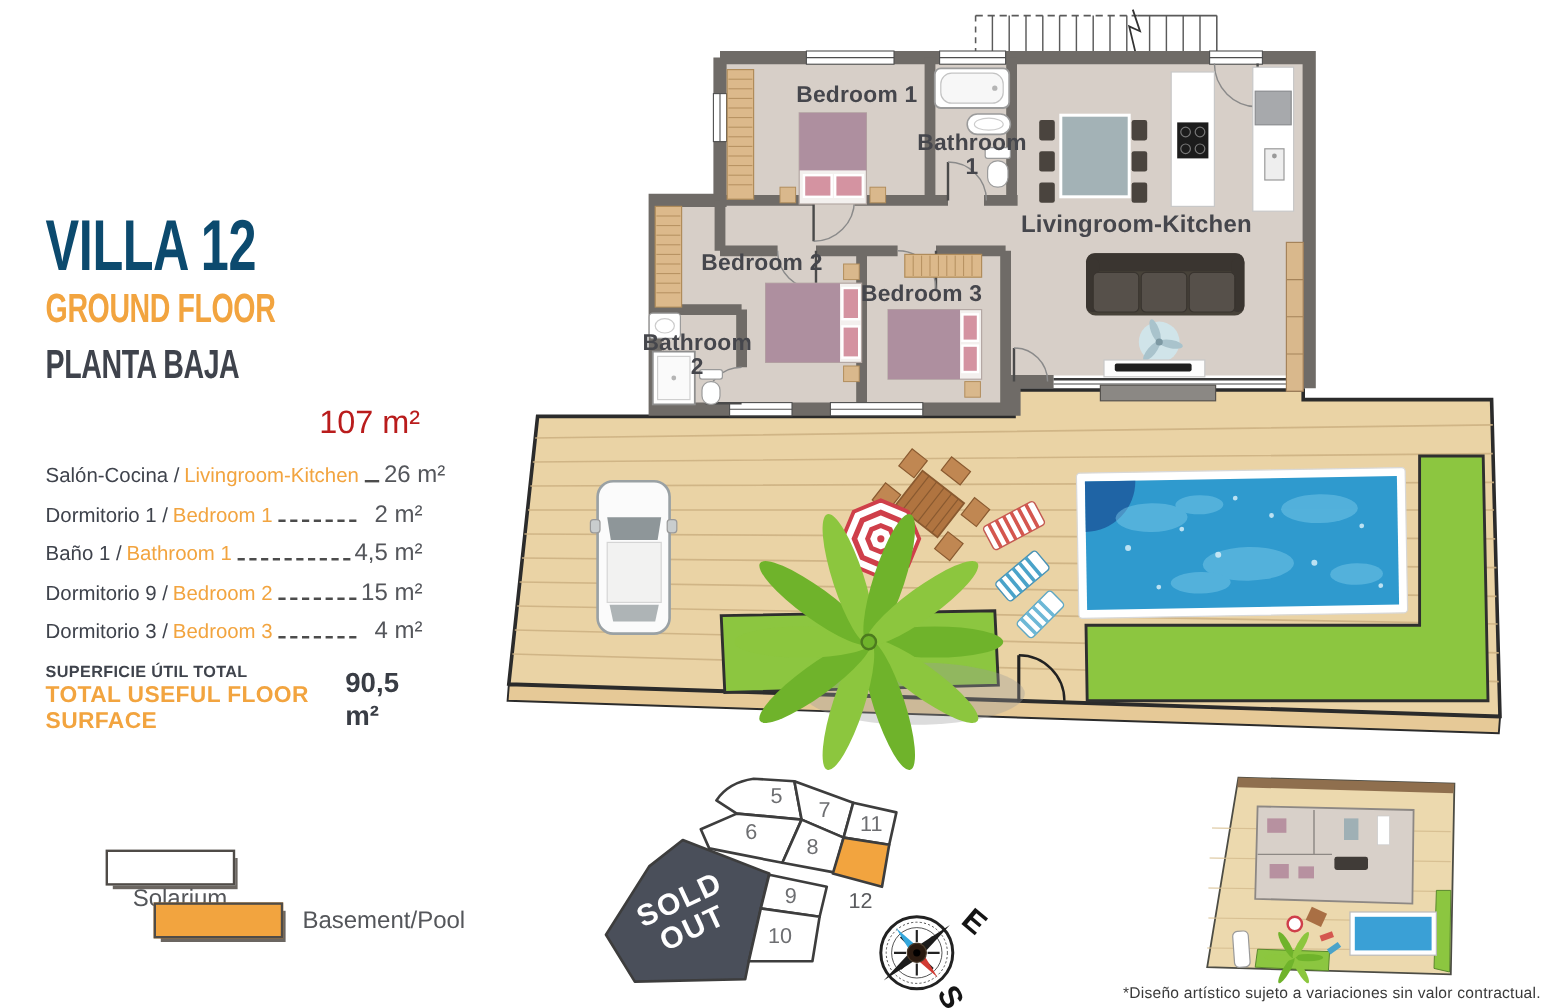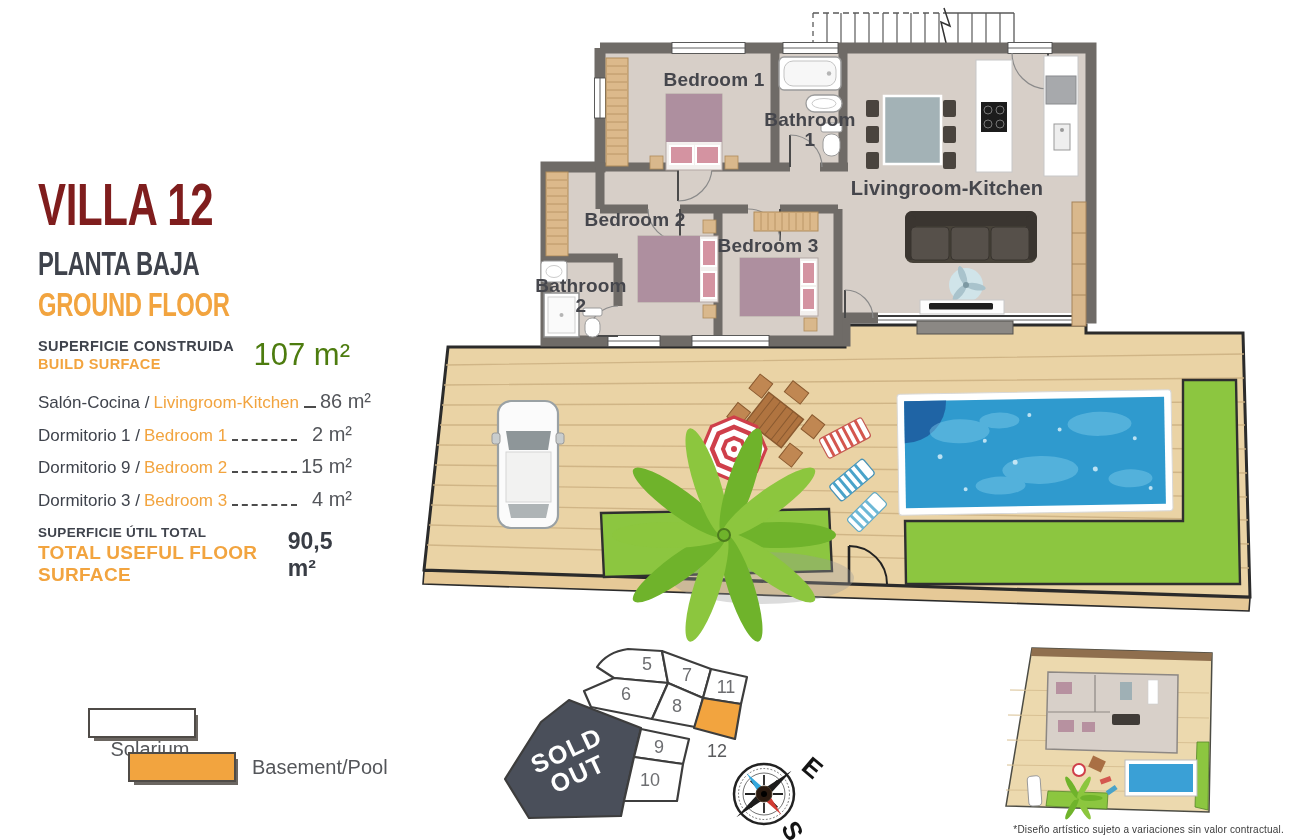--- a/index.html
+++ b/index.html
@@ -1,28 +1,28 @@
 <!DOCTYPE html>
 <html><head>
 <meta charset="utf-8">
 <style>
   html,body{margin:0;padding:0;background:#fff;}
   body{width:1290px;height:840px;overflow:hidden;font-family:"Liberation Sans",sans-serif;}
   .canvas{position:relative;width:1290px;height:840px;background:#fff;}
   svg{position:absolute;left:0;top:0;}
   .cond{display:inline-block;transform:scaleX(.7);transform-origin:left center;white-space:nowrap;letter-spacing:-.5px;}
   .left-panel{position:absolute;left:38px;top:176px;width:314px;}
-  .title{font-size:60px;font-weight:700;color:#7f1d1d;line-height:.95;margin:0;}
+  .title{font-size:60px;font-weight:700;color:#0c4a6e;line-height:.95;margin:0;}
   .sub{font-size:34px;font-weight:700;line-height:1.0;margin:13px 0 0 0;}
   .sub.es{color:#3f434c;}
   .sub.en{color:#f2a43f;margin-top:7px;}
   .surface-block{display:flex;align-items:center;margin-top:16px;}
   .l-es{font-size:14.5px;font-weight:700;color:#3f434c;letter-spacing:.4px;}
   .l-en{font-size:14.5px;font-weight:700;color:#f2a43f;letter-spacing:.4px;margin-top:2px;}
-  .big-val{font-size:31px;color:#4d7c0f;margin-left:auto;padding-right:2px;}
+  .big-val{font-size:27px;color:#b91c1c;margin-left:auto;padding-right:2px;}
   .rooms{margin-top:17px;}
   .room-row{display:flex;align-items:baseline;font-size:17px;margin-bottom:9.5px;}
   .r-es{color:#3f434c;white-space:nowrap;}
   .r-en{color:#f2a43f;white-space:nowrap;margin-left:4px;}
   .leader{flex:1;border-bottom:2px dashed #4c4c4c;margin:0 3px 4px 5px;min-width:12px;}
   .r-val{font-size:20px;color:#54565b;white-space:nowrap;text-align:right;min-width:52px;}
   .total-block{display:flex;align-items:center;margin-top:14px;}
   .t-es{font-size:13.5px;font-weight:700;color:#3f434c;letter-spacing:.3px;}
   .t-en{font-size:19px;font-weight:700;color:#f2a43f;letter-spacing:.3px;margin-top:2px;}
   .t-val{font-size:23px;font-weight:700;color:#393d45;margin-left:auto;padding-right:2px;}
@@ -33,21 +33,21 @@
   .swatch{width:104px;height:26px;border:2px solid #4f4b47;box-shadow:4px 5px 0 -2px #6b6661;display:inline-block;}
   .swatch.solarium{background:#fff;}
   .swatch.pool{background:#f2a43f;}
   .legend-label{font-size:20px;color:#54565a;margin-left:16px;}
   .room-label{position:absolute;transform:translate(-50%,-50%);font-weight:700;color:#45464c;font-size:19px;line-height:1.04;text-align:center;white-space:pre-line;letter-spacing:.2px;}
   .plot-label{position:absolute;transform:translate(-50%,-50%);font-size:18px;color:#6d6e71;}
   .sold-out{position:absolute;left:572px;top:762px;transform:translate(-50%,-50%) rotate(-25deg);color:#fff;font-weight:700;font-size:25px;letter-spacing:1.5px;line-height:1.05;text-align:center;white-space:pre-line;}
   .compass-label{position:absolute;font-weight:700;font-size:26px;color:#141414;transform:translate(-50%,-50%);}
   .compass-e{left:812px;top:768px;transform:translate(-50%,-50%) rotate(40deg);}
   .compass-s{left:792px;top:831px;transform:translate(-50%,-50%) rotate(62deg);}
-  .footnote{position:absolute;right:6px;bottom:5px;font-size:10px;color:#3a3a3a;letter-spacing:.2px;}
+  .footnote{position:absolute;right:6px;bottom:5px;font-size:13px;color:#3a3a3a;letter-spacing:.2px;}
 </style>
 </head>
 <body>
 
 <div class="canvas">
 
   <svg width="1290" height="840" viewBox="0 0 1290 840">
 
     <g>
       <polygon points="448,347 845,347 845,325 1086,325 1086,333 1243,333 1250,597 424,570" fill="#ead3a5" stroke="#2b2b2b" stroke-width="3" stroke-linejoin="miter"></polygon>
@@ -406,43 +406,45 @@
           <g transform="rotate(300)">
               <ellipse cx="40" cy="0" rx="42" ry="10" fill="#8cc63e"></ellipse>
             </g>
         </g>
       </g>
     </g>
   </svg>
 
   <div class="left-panel">
     <h1 class="title"><span class="cond">VILLA 12</span></h1>
+    <div class="sub en"><span class="cond">GROUND FLOOR</span></div>
     <div class="sub es"><span class="cond">PLANTA BAJA</span></div>
-    <div class="sub en"><span class="cond">GROUND FLOOR</span></div>
 
     <div class="surface-block">
-      <div>
-        <div class="l-es">SUPERFICIE CONSTRUIDA</div>
-        <div class="l-en">BUILD SURFACE</div>
-      </div>
       <div class="big-val">107 m²</div>
     </div>
 
     <div class="rooms">
       <div class="room-row">
         <span class="r-es">Salón-Cocina /</span>
           <span class="r-en">Livingroom-Kitchen</span>
           <span class="leader"></span>
-          <span class="r-val">86 m²</span>
+          <span class="r-val">26 m²</span>
       </div>
       <div class="room-row">
         <span class="r-es">Dormitorio 1 /</span>
           <span class="r-en">Bedroom 1</span>
           <span class="leader"></span>
           <span class="r-val">2 m²</span>
+      </div>
+      <div class="room-row">
+        <span class="r-es">Baño 1 /</span>
+          <span class="r-en">Bathroom 1</span>
+          <span class="leader"></span>
+          <span class="r-val">4,5 m²</span>
       </div>
       <div class="room-row">
         <span class="r-es">Dormitorio 9 /</span>
           <span class="r-en">Bedroom 2</span>
           <span class="leader"></span>
           <span class="r-val">15 m²</span>
       </div>
       <div class="room-row">
         <span class="r-es">Dormitorio 3 /</span>
           <span class="r-en">Bedroom 3</span>

